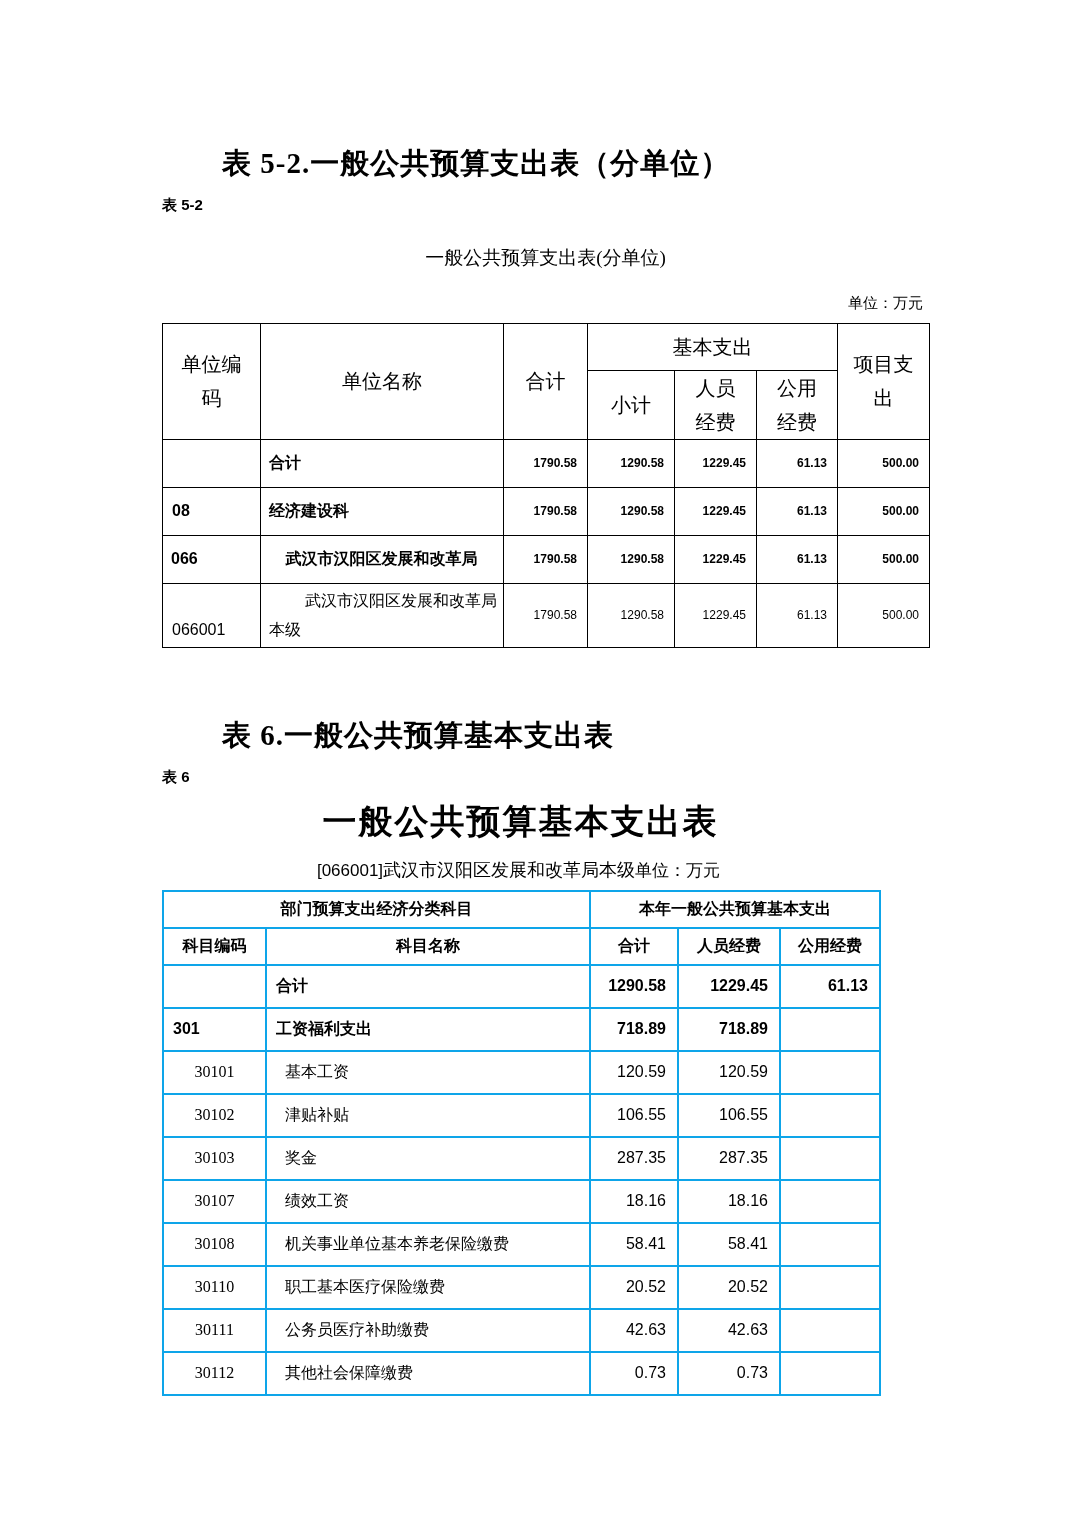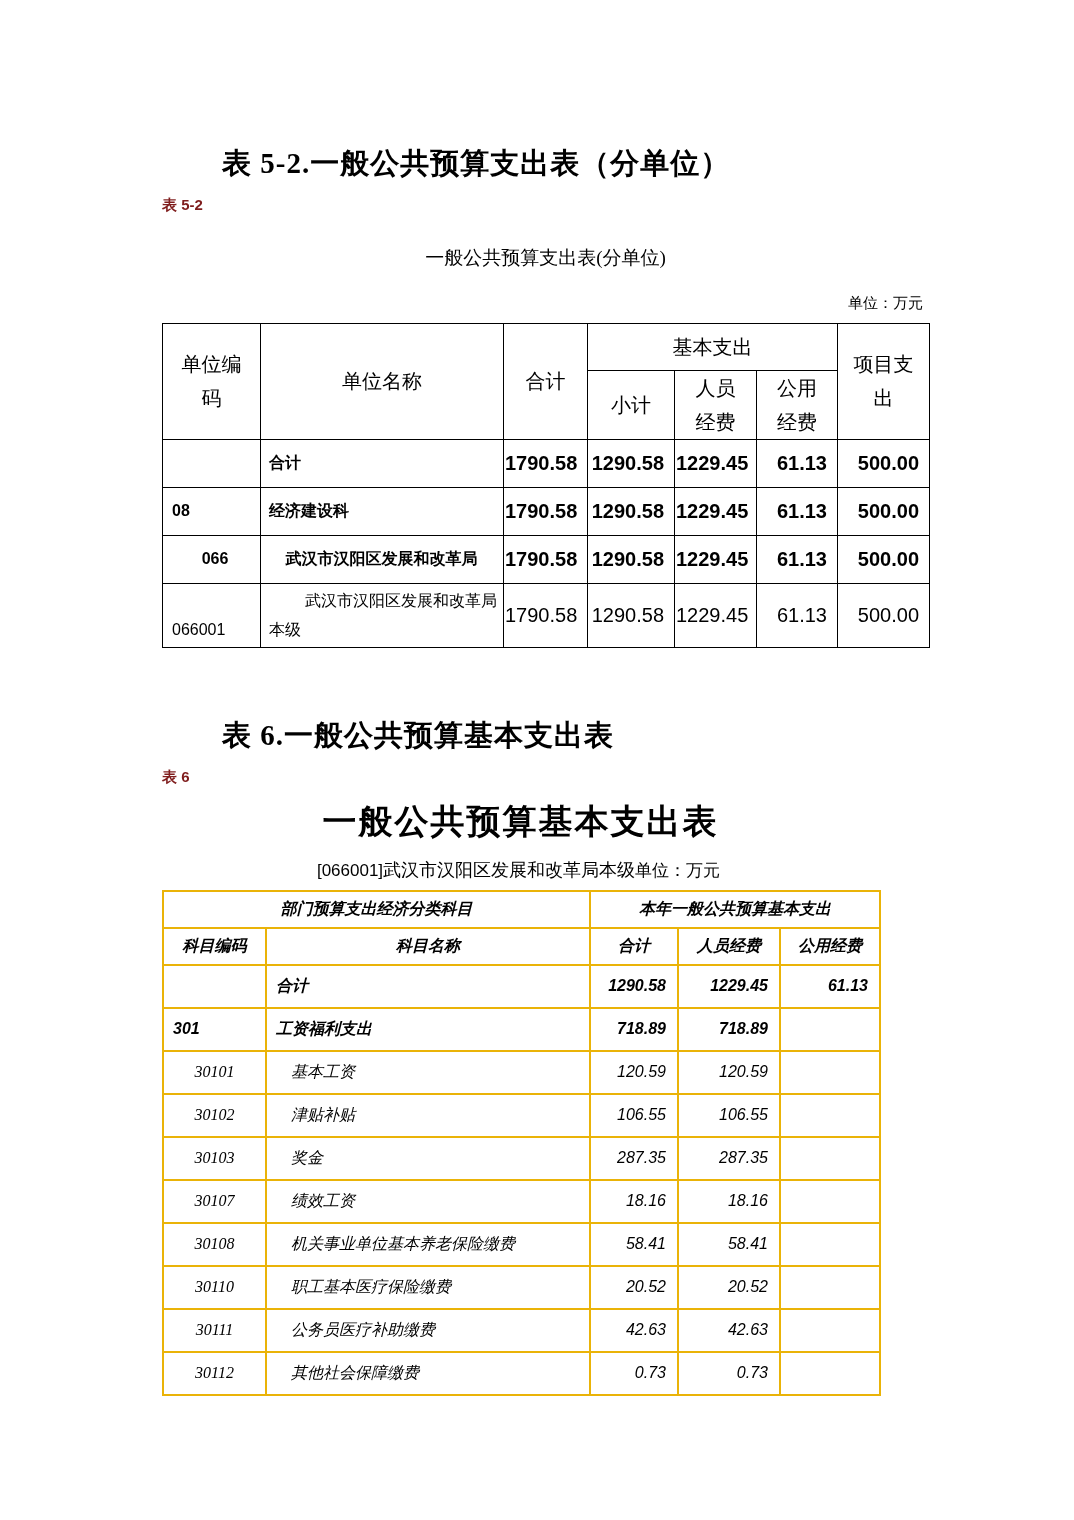--- a/index.html
+++ b/index.html
@@ -21,21 +21,21 @@
     font-weight: 600;
     font-family: "Liberation Serif", "DejaVu Serif", serif;
     letter-spacing: 1px;
     line-height: 1.45;
   }
   .small-label {
     margin-top: 12px;
     font-size: 15px;
     font-weight: bold;
     font-family: "Liberation Sans", "DejaVu Sans", sans-serif;
-    color: #7f1d1d;
+    color: #000000;
   }
   .subtitle {
     width: 767px;
     margin-top: 30px;
     text-align: center;
     font-size: 19px;
     line-height: 1.4;
   }
   .unit-note-1 {
     width: 767px;
@@ -86,62 +86,62 @@
     line-height: 1.7;
   }
   .t1 .hr1 { height: 47px; }
   .t1 .hr2 { height: 55px; }
   .t1 tbody tr.r-std { height: 48px; }
   .t1 tbody tr.r-tall { height: 64px; }
   .t1 .num {
     text-align: right;
     padding-right: 10px;
     font-family: "Liberation Sans", "DejaVu Sans", sans-serif;
-    font-size: 20px;
+    font-size: 12px;
   }
   .t1 tr.bold-row td { font-weight: bold; }
   .t1 tr.bold-row .code, .t1 tr.bold-row .name {
     font-family: "Liberation Sans", "DejaVu Sans", sans-serif;
     font-size: 16px;
   }
   .t1 .code { padding-left: 9px; text-align: left; font-size: 16px; }
-  .t1 .code-center { text-align: center; padding-left: 8px; }
+  .t1 .code-center { text-align: left; padding-left: 8px; }
   .t1 .name { padding-left: 8px; text-align: left; font-size: 16px; }
   .t1 .name-center { text-align: center; padding-left: 0; }
   .t1 tr.r-tall .code {
     vertical-align: bottom;
     padding-bottom: 8px;
     font-family: "Liberation Sans", "DejaVu Sans", sans-serif;
   }
   .t1 tr.r-tall .name {
     font-family: "Liberation Serif", "DejaVu Serif", serif;
     text-indent: 36px;
     line-height: 1.85;
   }
 
   
   .t2 { width: 717px; }
-  .t2 th, .t2 td { border: 2px solid #eab308; vertical-align: middle; font-style: italic; }
+  .t2 th, .t2 td { border: 2px solid #0ea5e9; vertical-align: middle; }
   .t2 thead th {
     font-family: "Liberation Sans", "DejaVu Sans", sans-serif;
     font-weight: bold;
     font-size: 16px;
     text-align: center;
     height: 37px;
     padding: 0 4px;
   }
   .t2 tbody tr { height: 43px; }
   .t2 .num {
     text-align: right;
     padding-right: 11px;
     font-family: "Liberation Sans", "DejaVu Sans", sans-serif;
     font-size: 16px;
   }
   .t2 .code { text-align: center; font-size: 16px; font-family: "Liberation Serif", "DejaVu Serif", serif; }
-  .t2 .name { text-align: left; padding-left: 24px; font-size: 16px; font-family: "Liberation Serif", "DejaVu Serif", serif; }
+  .t2 .name { text-align: left; padding-left: 18px; font-size: 16px; font-family: "Liberation Serif", "DejaVu Serif", serif; }
   .t2 tr.bold-row td { font-weight: bold; font-family: "Liberation Sans", "DejaVu Sans", sans-serif; }
   .t2 tr.bold-row .code { text-align: left; padding-left: 9px; }
   .t2 tr.bold-row .name { padding-left: 9px; }
 </style>
 </head>
 <body>
 
 <div class="page">
 
   <h1 class="doc-title">表 5-2.一般公共预算支出表（分单位）</h1>

